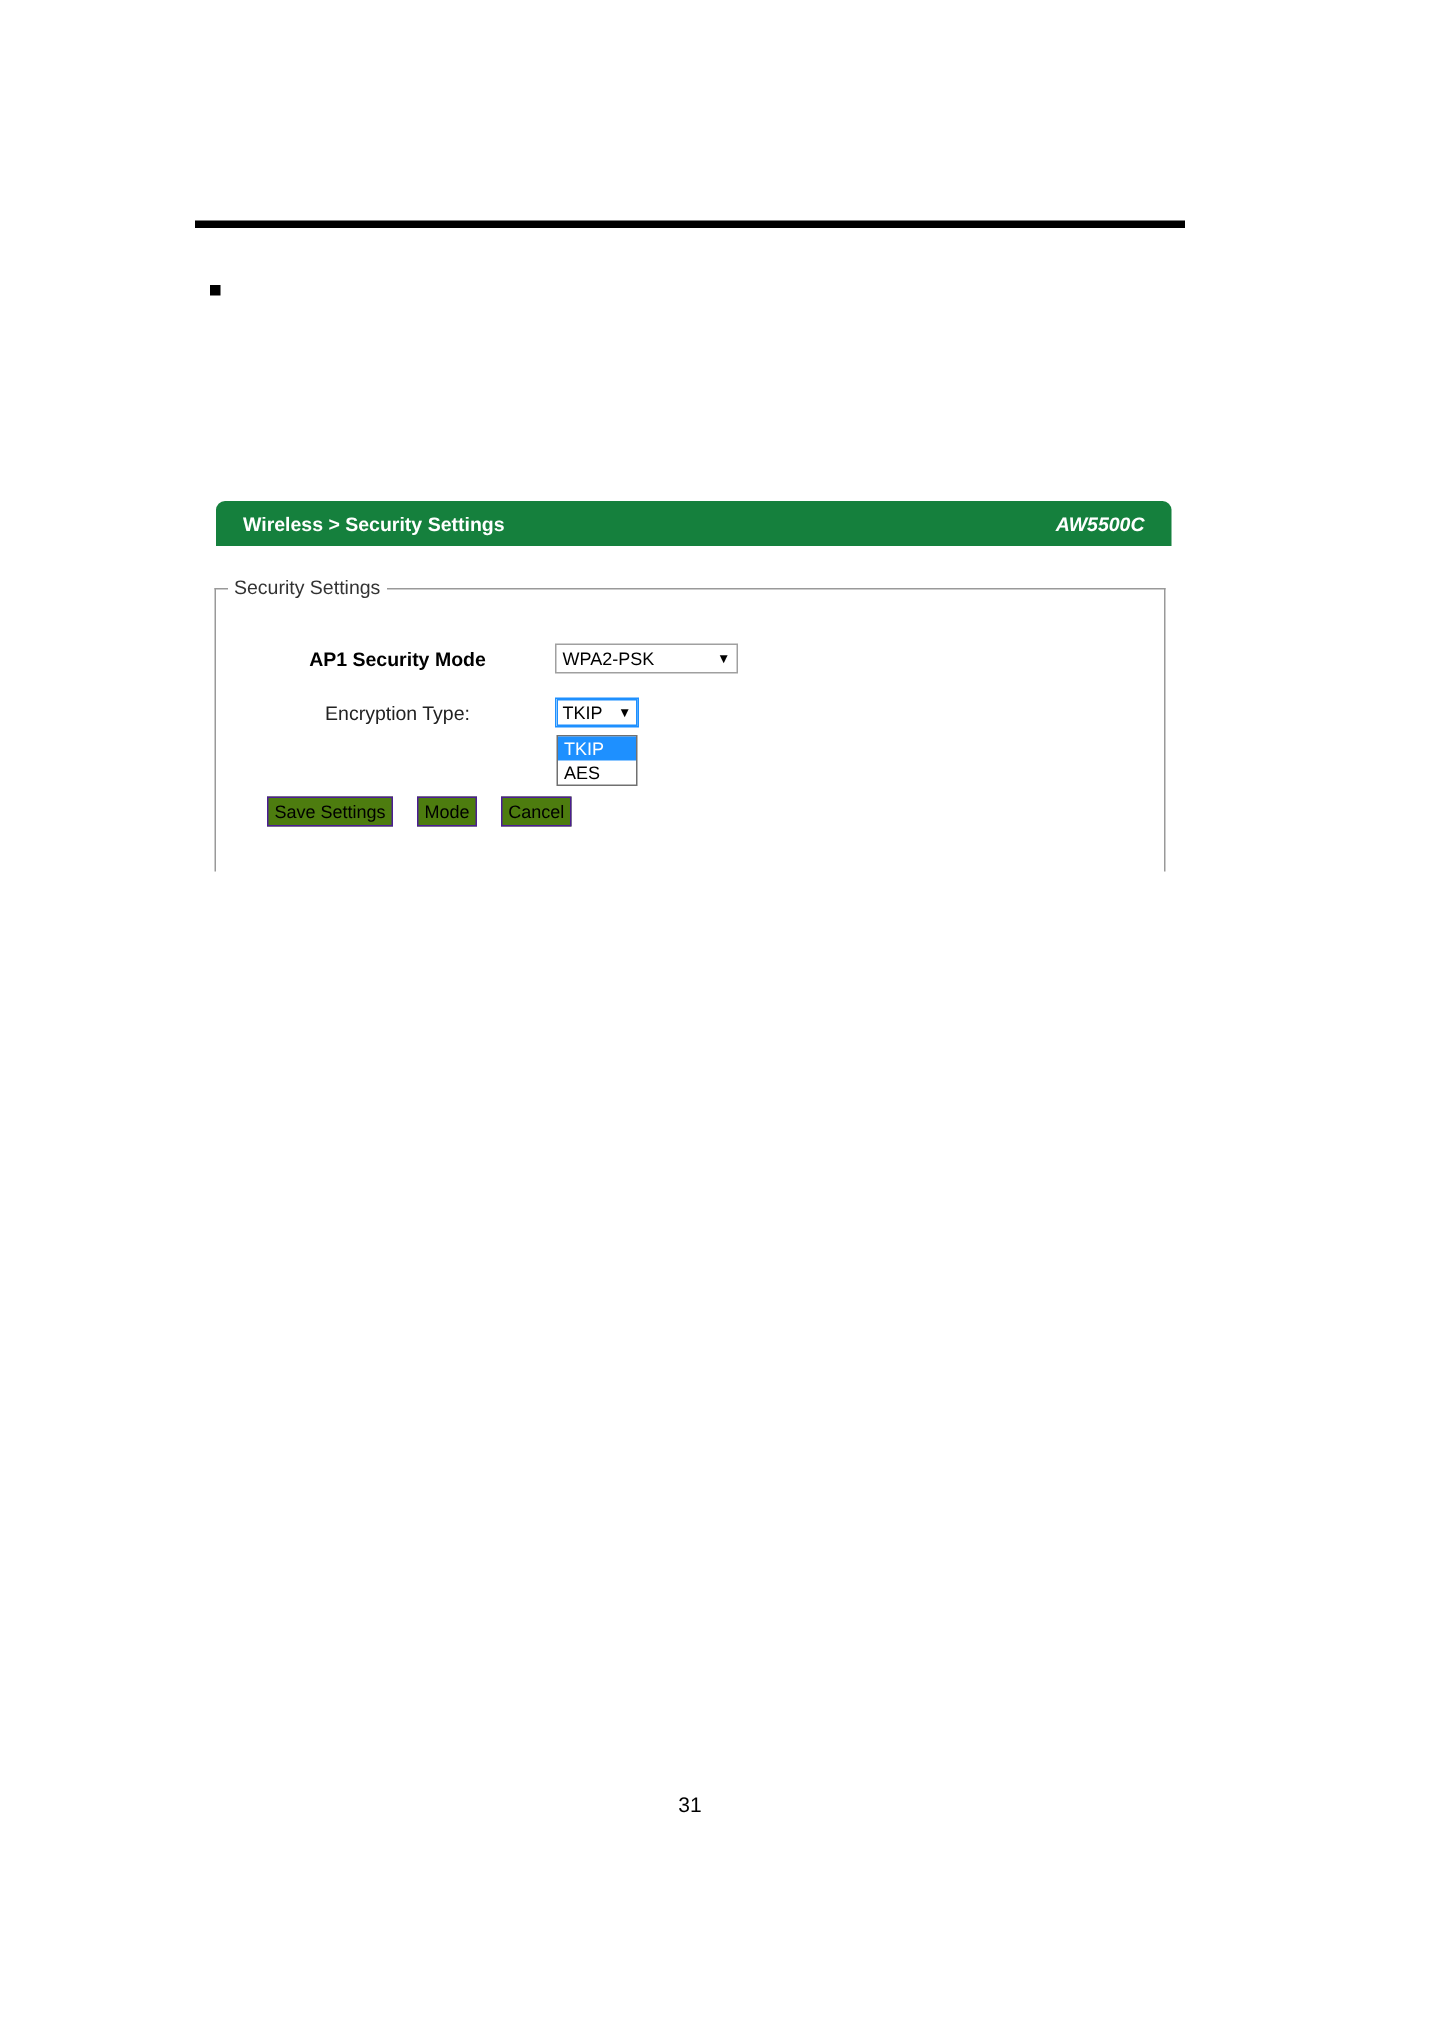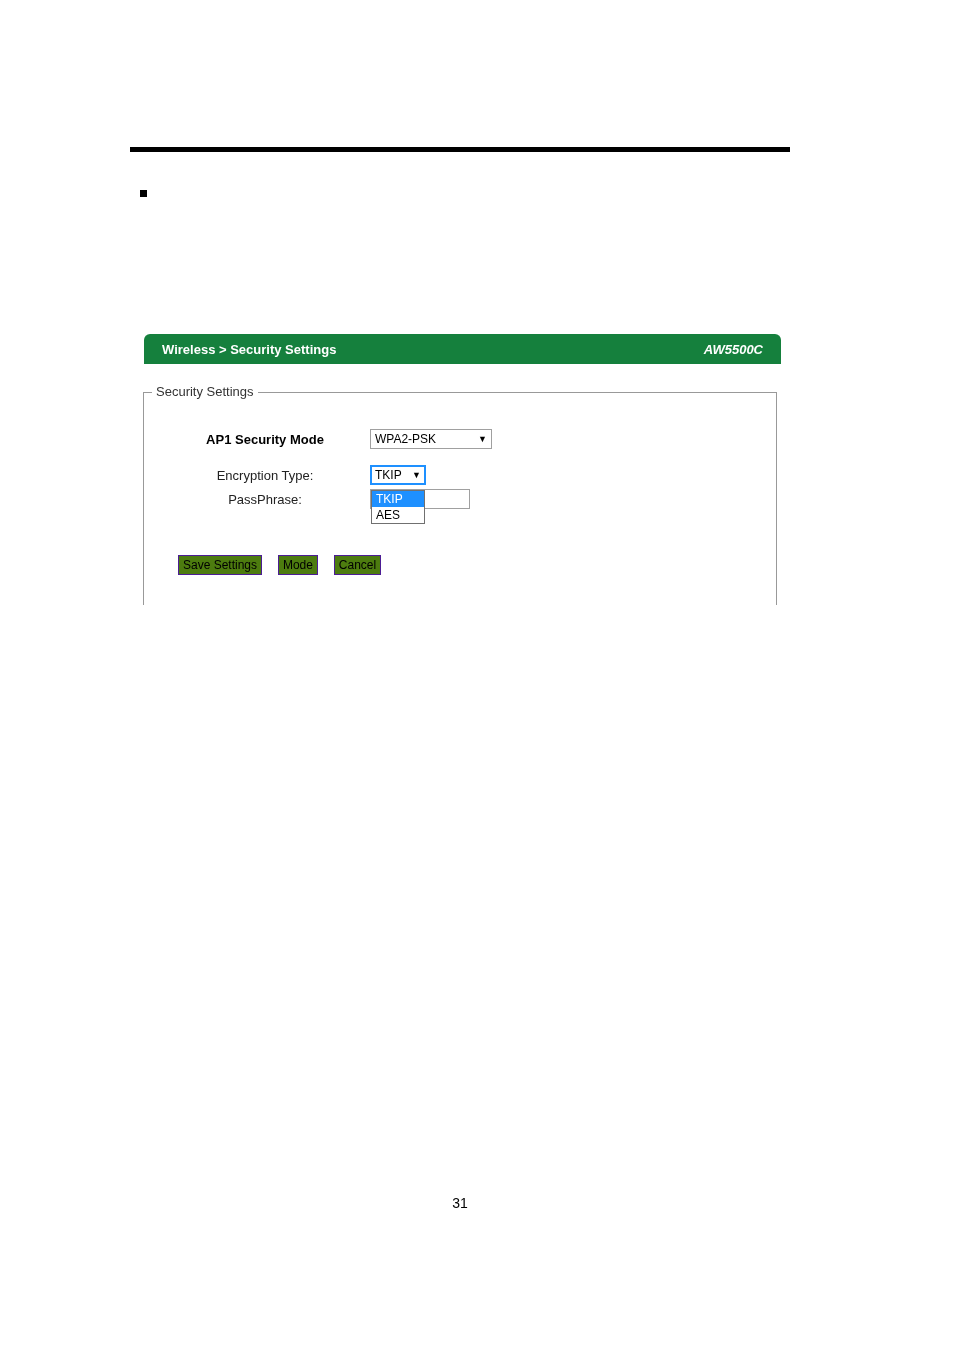--- a/index.html
+++ b/index.html
@@ -188,24 +188,20 @@
   </div>
 
   <div class="row" style="margin-top:16px;">
     <span class="label">Encryption Type:</span>
     <span class="select-box sel-narrow sel-highlight">
       <span>TKIP</span>
       <span class="caret">▼</span>
     </span>
   </div>
 
-  <div class="row" style="margin-top:4px;">
-    <span class="label">PassPhrase:</span>
-    <span class="text-input" value=""></span>
-  </div>
 
   <div class="dropdown-list">
     <div class="opt selected">TKIP</div>
     <div class="opt">AES</div>
   </div>
 
   <div class="button-row">
     <span class="btn">Save Settings</span>
     <span class="btn">Mode</span>
     <span class="btn">Cancel</span>

